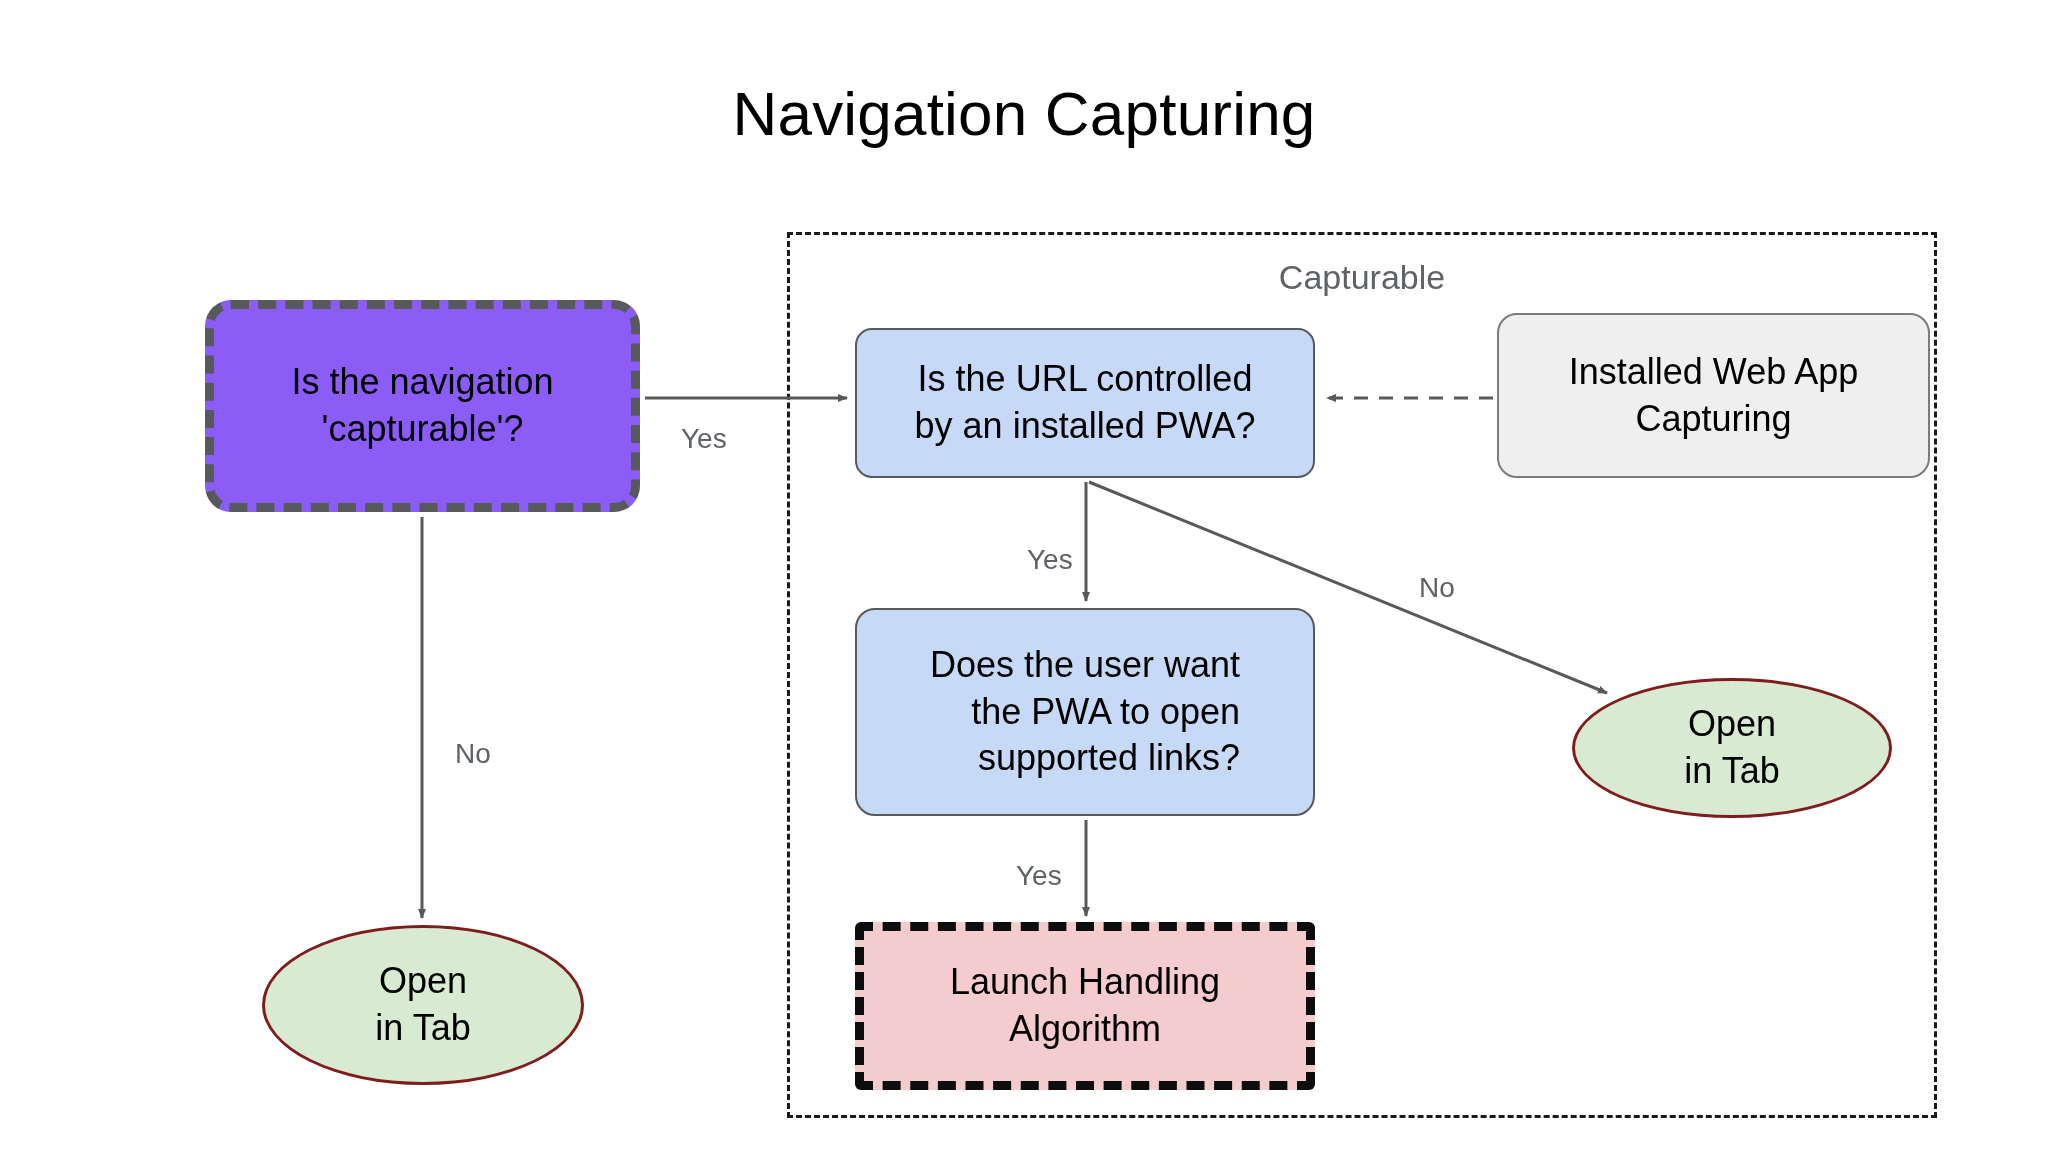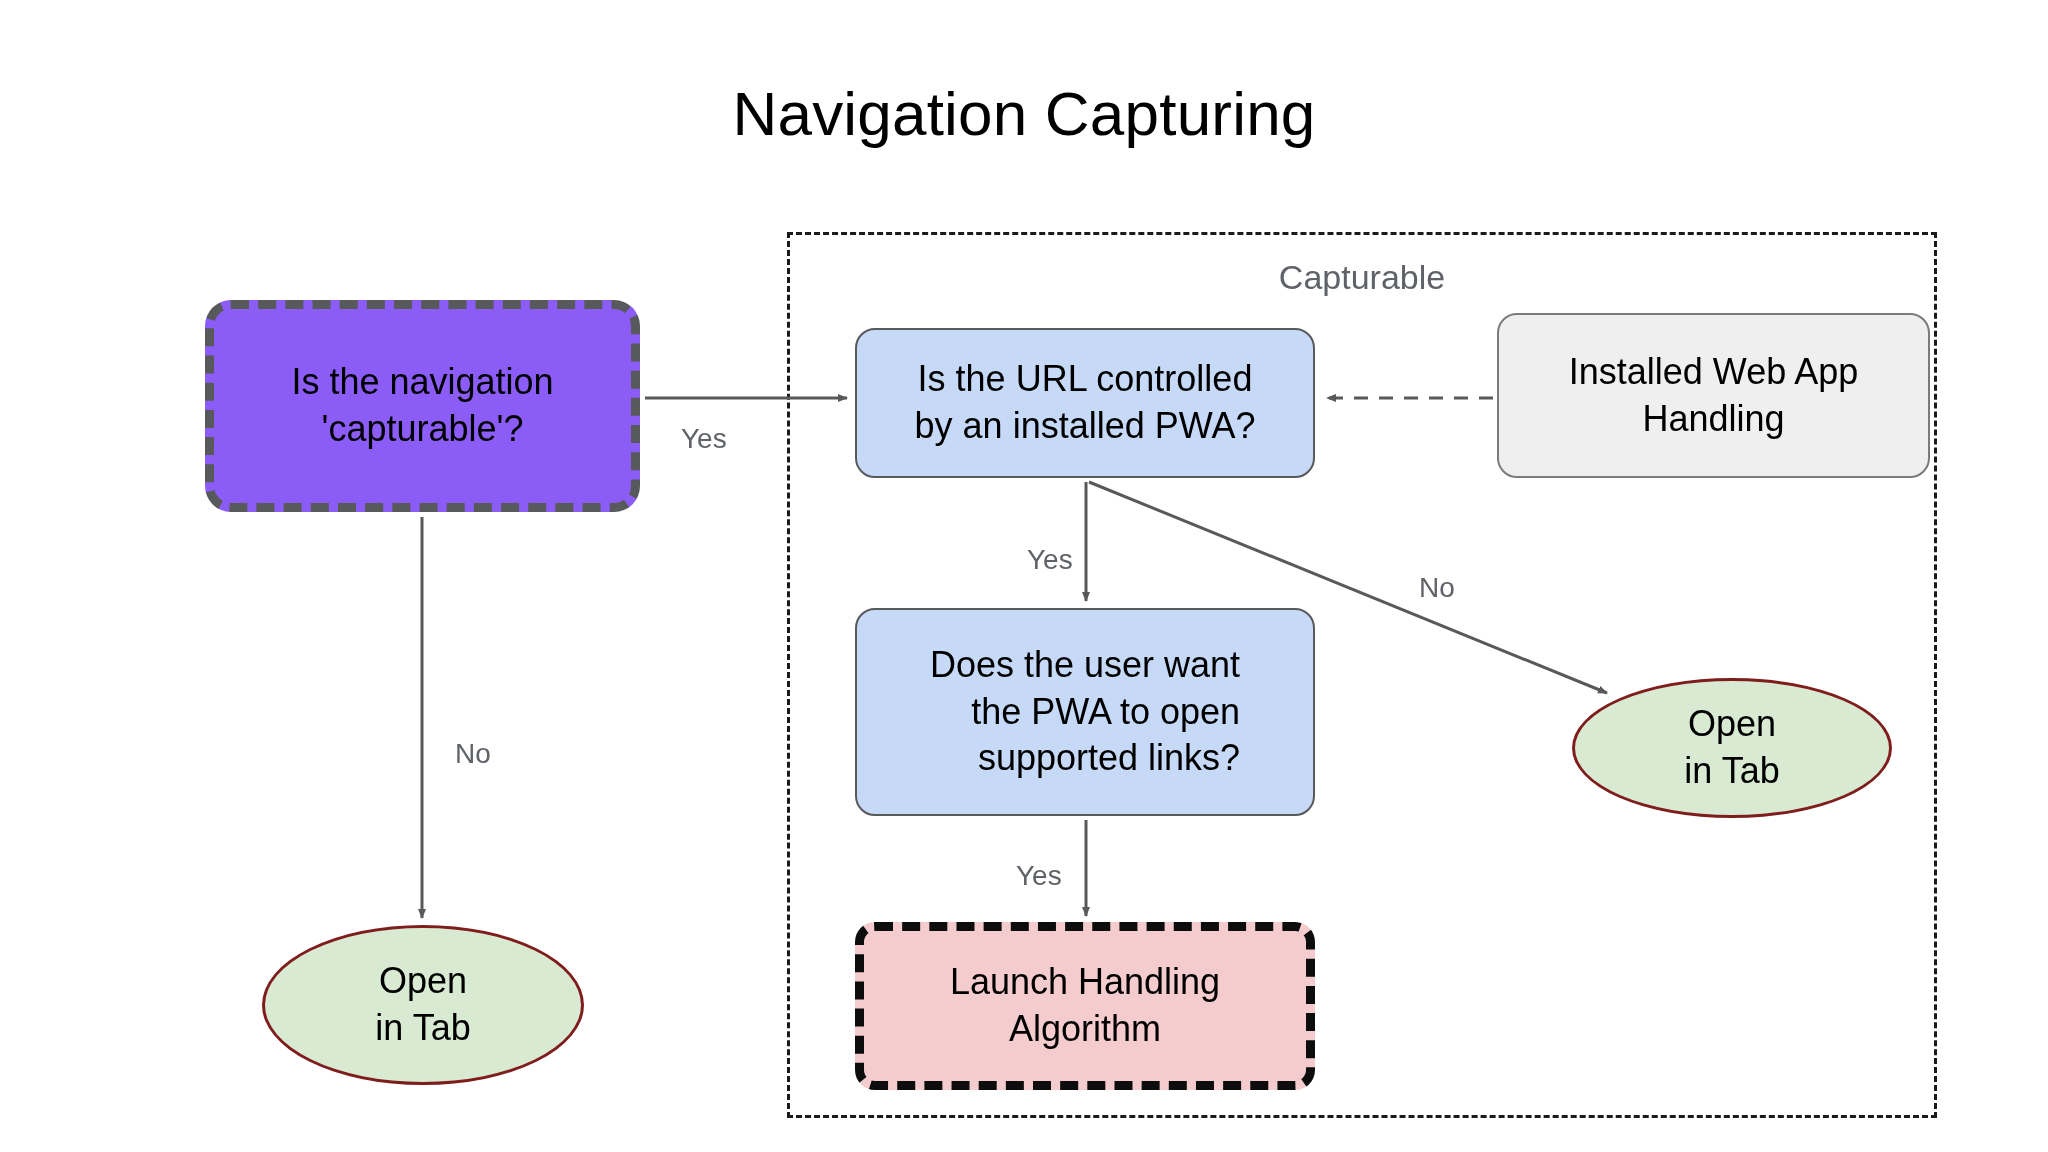--- a/index.html
+++ b/index.html
@@ -83,32 +83,32 @@
   }
   .box-gray {
     background: #efefef;
     border: 2px solid #7b7b7b;
     border-radius: 20px;
     font-size: 36px;
   }
   .box-pink-dashed {
     background: #f5ccce;
     border: 9px dashed #0d0d0d;
-    border-radius: 20px;
+    border-radius: 6px;
     font-size: 36px;
   }
   .ellipse-green {
     background: #d9ead3;
     border: 3px solid #7f1d1d;
     border-radius: 50%;
     font-size: 36px;
   }
   
   #node-capturable-q   { left: 205px;  top: 300px;  width: 435px;  height: 212px; }
-  #node-url-q          { left: 855px;  top: 328px;  width: 460px;  height: 150px; }
+  #node-url-q          { left: 855px;  top: 328px;  width: 460px;  height: 150px; border-radius: 17px; }
   #node-webapp-db      { left: 1497px; top: 313px;  width: 433px;  height: 165px; }
   #node-user-want-q    { left: 855px;  top: 608px;  width: 460px;  height: 208px; text-align: right; }
   #node-launch-handler { left: 855px;  top: 922px;  width: 460px;  height: 168px; }
   #node-open-tab-left  { left: 262px;  top: 925px;  width: 322px;  height: 160px; }
   #node-open-tab-right { left: 1572px; top: 678px;  width: 320px;  height: 140px; }
   
   .edge-label {
     position: absolute;
     font-size: 28px;
     color: #5f6368;
@@ -165,21 +165,21 @@
     </g>
   </svg>
 
   <div class="node box-blue-dashed" id="node-capturable-q">Is the navigation
 'capturable'?</div>
 
   <div class="node box-blue" id="node-url-q">Is the URL controlled
 by an installed PWA?</div>
 
   <div class="node box-gray" id="node-webapp-db">Installed Web App
-Handling</div>
+Capturing</div>
 
   <div class="node box-blue" id="node-user-want-q">Does the user want
 the PWA to open
 supported links?</div>
 
   <div class="node box-pink-dashed" id="node-launch-handler">Launch Handling
 Algorithm</div>
 
   <div class="node ellipse-green" id="node-open-tab-left">Open
 in Tab</div>

